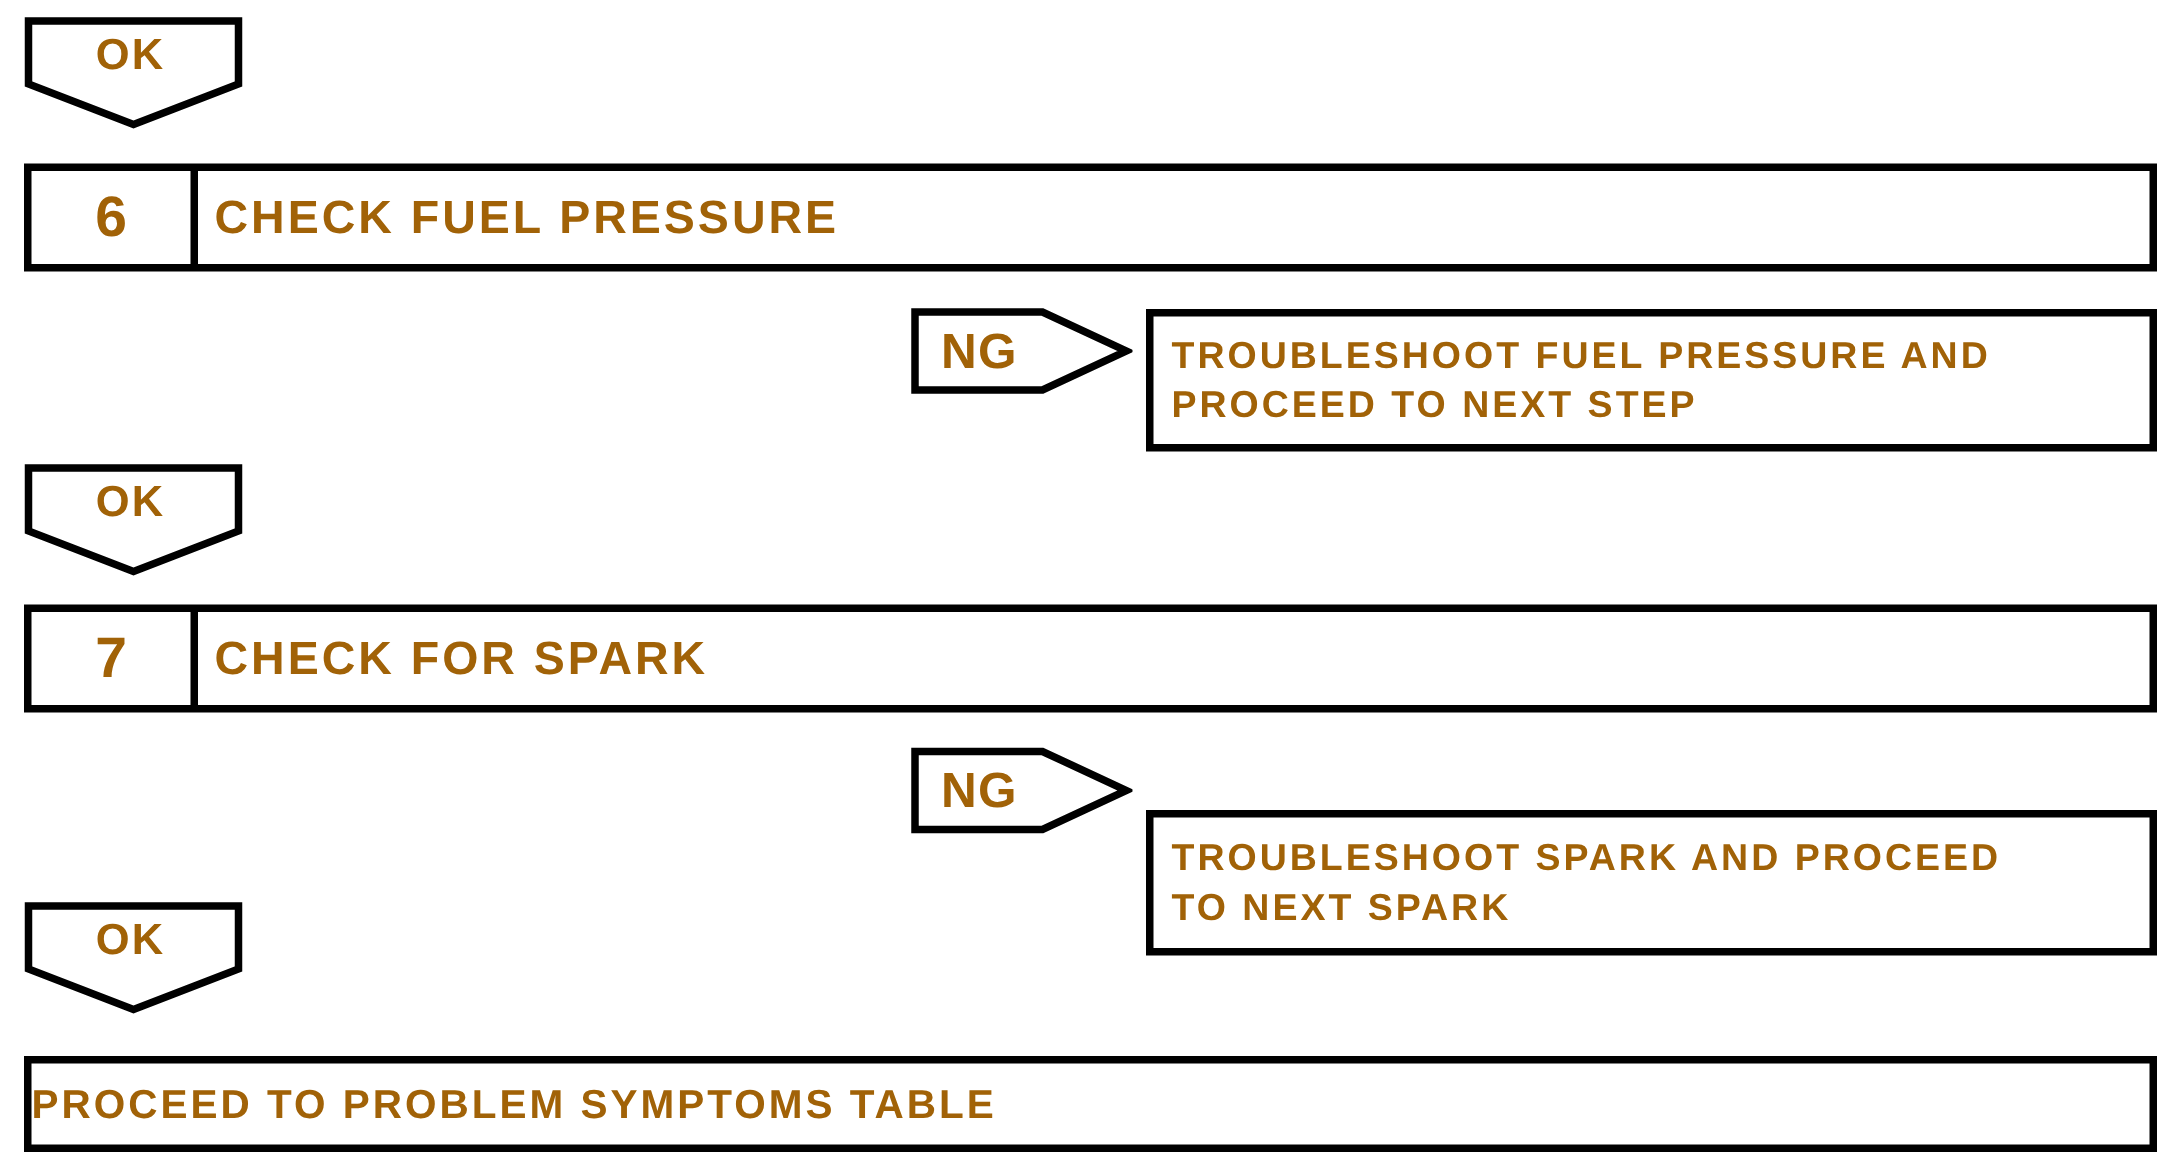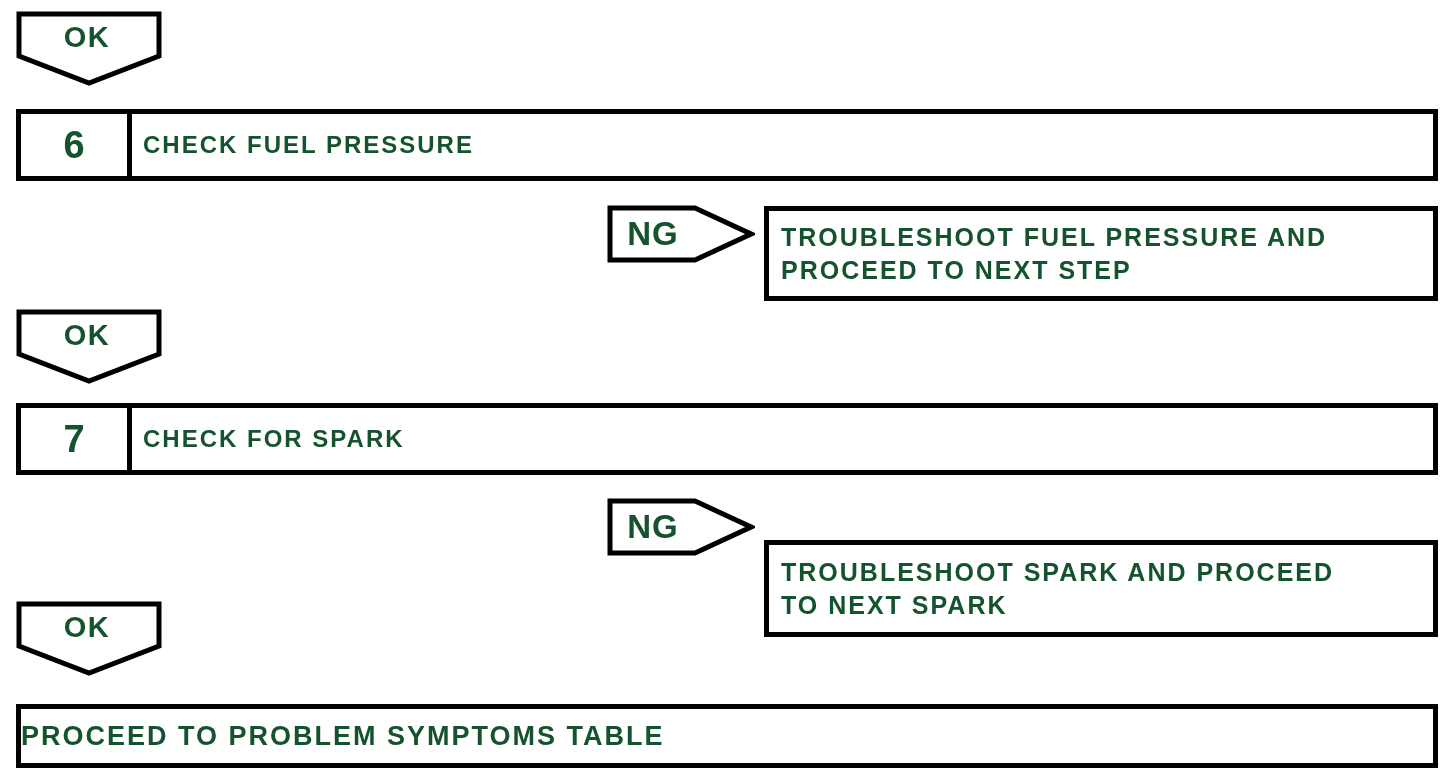--- a/index.html
+++ b/index.html
@@ -6,21 +6,21 @@
   html, body {
     background: #ffffff;
     font-family: "Liberation Sans", sans-serif;
   }
   .canvas {
     position: relative;
     width: 1456px;
     height: 778px;
     background: #ffffff;
     overflow: hidden;
-    color: #14532d;
+    color: #a16207;
   }
 
   
   .ok-connector { position: absolute; left: 16px; width: 146px; height: 76px; }
   .ok-connector svg { position: absolute; left: 0; top: 0; }
   .ok-label {
     position: absolute; left: 0; right: 4px; top: 6px; height: 40px;
     display: flex; align-items: center; justify-content: center;
     font-size: 29px; font-weight: bold; letter-spacing: 1.5px;
   }
@@ -40,21 +40,21 @@
     border: 5px solid #000; background: #fff;
     display: flex; align-items: stretch;
   }
   .step-num {
     width: 111px; border-right: 5px solid #000;
     display: flex; align-items: center; justify-content: center;
     font-size: 38px; font-weight: bold;
   }
   .step-title {
     flex: 1; display: flex; align-items: center;
-    padding-left: 11px; font-size: 24px; font-weight: bold; letter-spacing: 2px;
+    padding-left: 11px; font-size: 31px; font-weight: bold; letter-spacing: 2px;
     white-space: nowrap; overflow: hidden;
   }
 
   
   .result-box {
     position: absolute; left: 764px; width: 674px;
     border: 5px solid #000; background: #fff;
     display: flex; flex-direction: column; justify-content: center;
     padding-left: 12px;
     font-size: 25px; font-weight: bold; letter-spacing: 2px; line-height: 33px;

